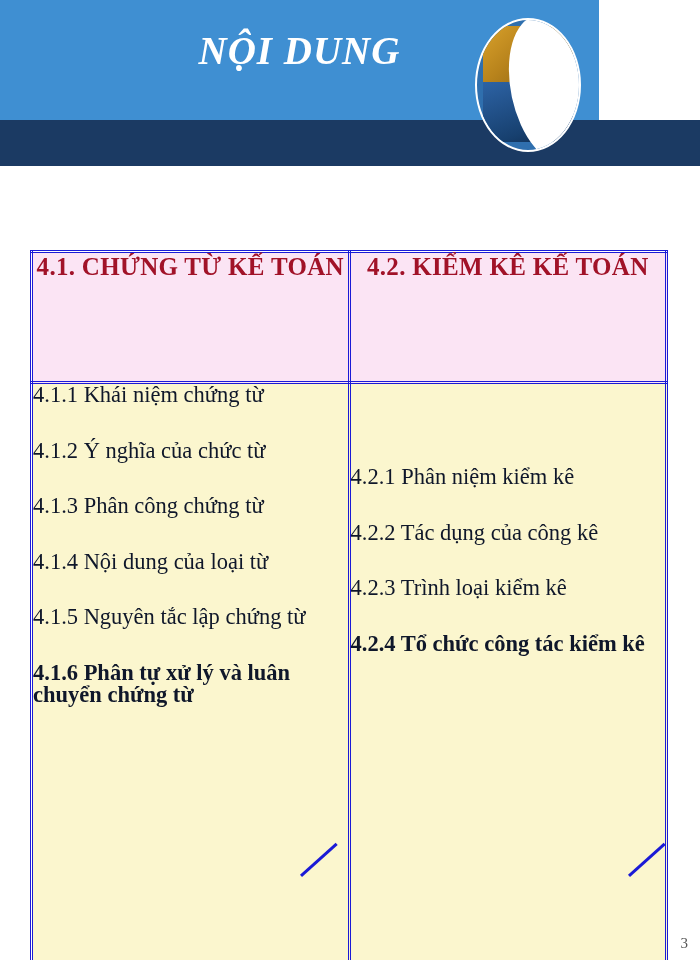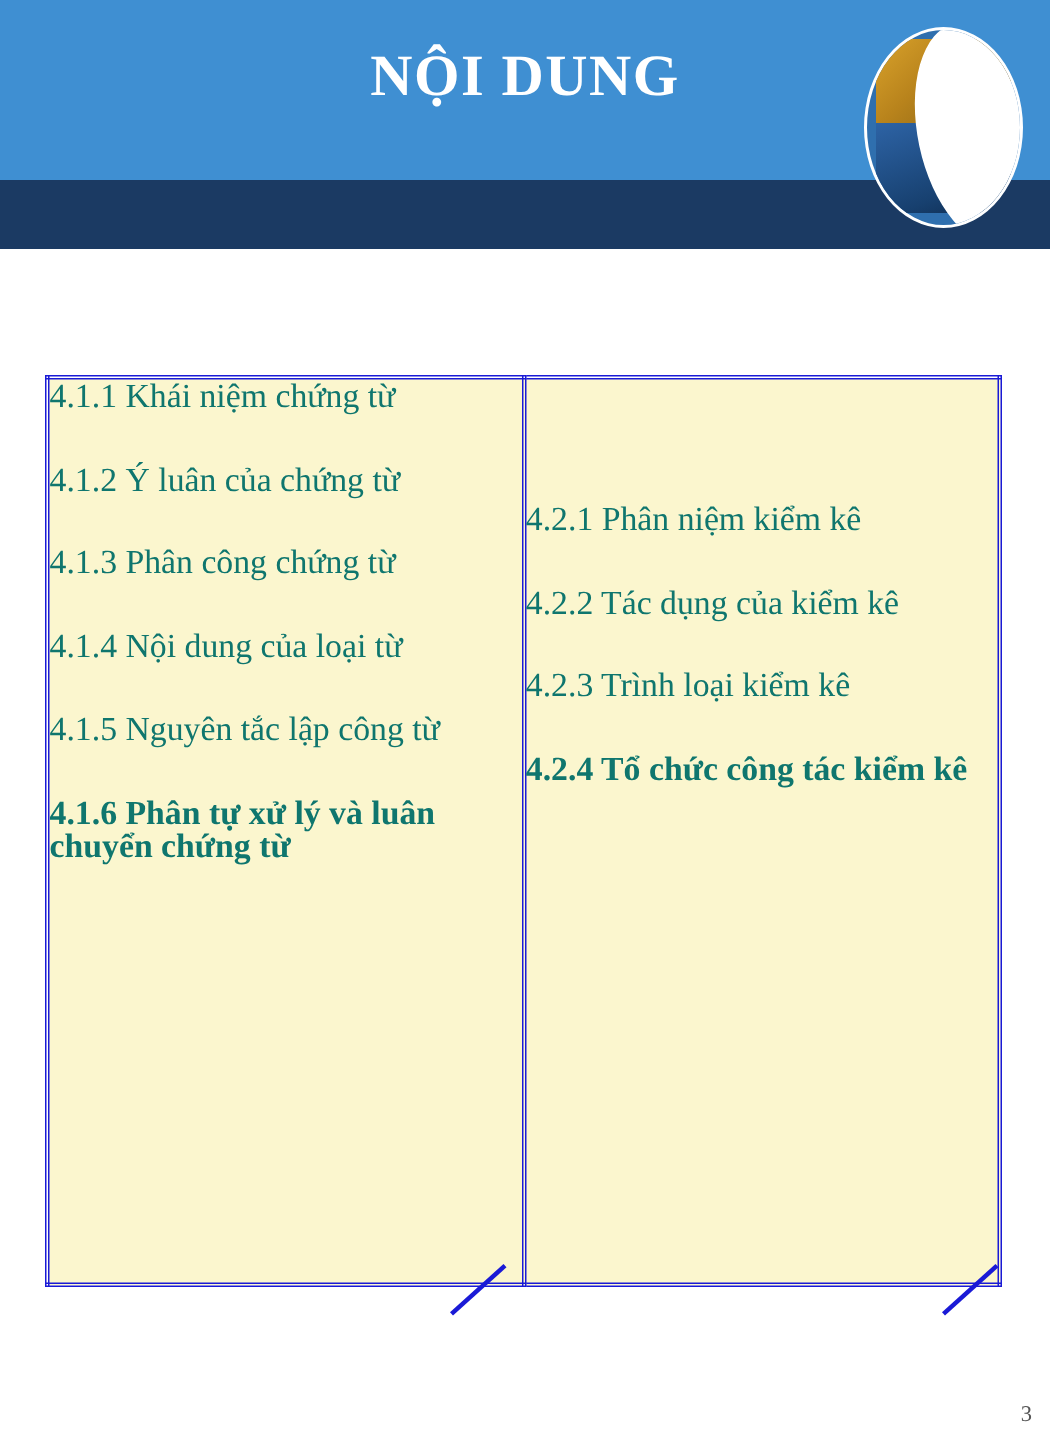--- a/index.html
+++ b/index.html
@@ -11,24 +11,25 @@
     height: 960px;
     background: #ffffff;
     font-family: "Liberation Serif", serif;
     overflow: hidden;
     position: relative;
   }
 
   
   .header {
     position: relative;
-    width: 700px;
+    width: 599px;
     height: 120px;
     background: #3f8fd2;
     overflow: visible;
+    font-style: italic;
   }
   .header-title {
     position: absolute;
     left: 0;
     right: 0;
     top: 28px;
     text-align: center;
     color: #ffffff;
     font-size: 39px;
     font-weight: bold;
@@ -135,21 +136,21 @@
   }
   .body-cell {
     background: #fbf6ce;
     height: 520px;
     padding: 22px 10px 10px 12px;
   }
   .body-cell.right {
     padding-top: 82px;
   }
   .item {
-    color: #0f766e;
+    color: #0f172a;
     font-size: 22.5px;
     line-height: 1.0;
     margin-bottom: 33px;
     font-family: "Liberation Serif", serif;
     white-space: pre-line;
   }
   .item.last { margin-bottom: 0; font-weight: bold; }
   .fold-line-left {
     position: absolute;
     left: 272px;
@@ -192,33 +193,41 @@
     <div class="gold-bits"></div>
     <div class="swoosh"></div>
   </div>
 </div>
 <div class="header-bar"></div>
 <div class="header-underline"></div>
 
 <div class="table-wrap">
   <table class="tbl">
     <tbody>
+        <tr>
+      <td class="head-cell">
+        <span class="txt">4.1. CHỨNG TỪ KẾ TOÁN</span>
+      </td>
+      <td class="head-cell">
+        <span class="txt">4.2. KIỂM KÊ KẾ TOÁN</span>
+      </td>
+    </tr>
     <tr>
       <td class="body-cell">
         <div class="item">4.1.1 Khái niệm chứng từ</div>
-        <div class="item">4.1.2 Ý luân của chứng từ</div>
+        <div class="item">4.1.2 Ý nghĩa của chức từ</div>
         <div class="item">4.1.3 Phân công chứng từ</div>
         <div class="item">4.1.4 Nội dung của loại từ</div>
-        <div class="item">4.1.5 Nguyên tắc lập công từ</div>
+        <div class="item">4.1.5 Nguyên tắc lập chứng từ</div>
         <div class="item last">4.1.6 Phân tự xử lý và luân
 chuyển chứng từ</div>
       </td>
       <td class="body-cell right">
         <div class="item">4.2.1 Phân niệm kiểm kê</div>
-        <div class="item">4.2.2 Tác dụng của kiểm kê</div>
+        <div class="item">4.2.2 Tác dụng của công kê</div>
         <div class="item">4.2.3 Trình loại kiểm kê</div>
         <div class="item last">4.2.4 Tổ chức công tác kiểm kê</div>
       </td>
     </tr>
   </tbody>
     </table>
   <div class="fold-line-left"></div>
   <div class="fold-line-right"></div>
 </div>
 

